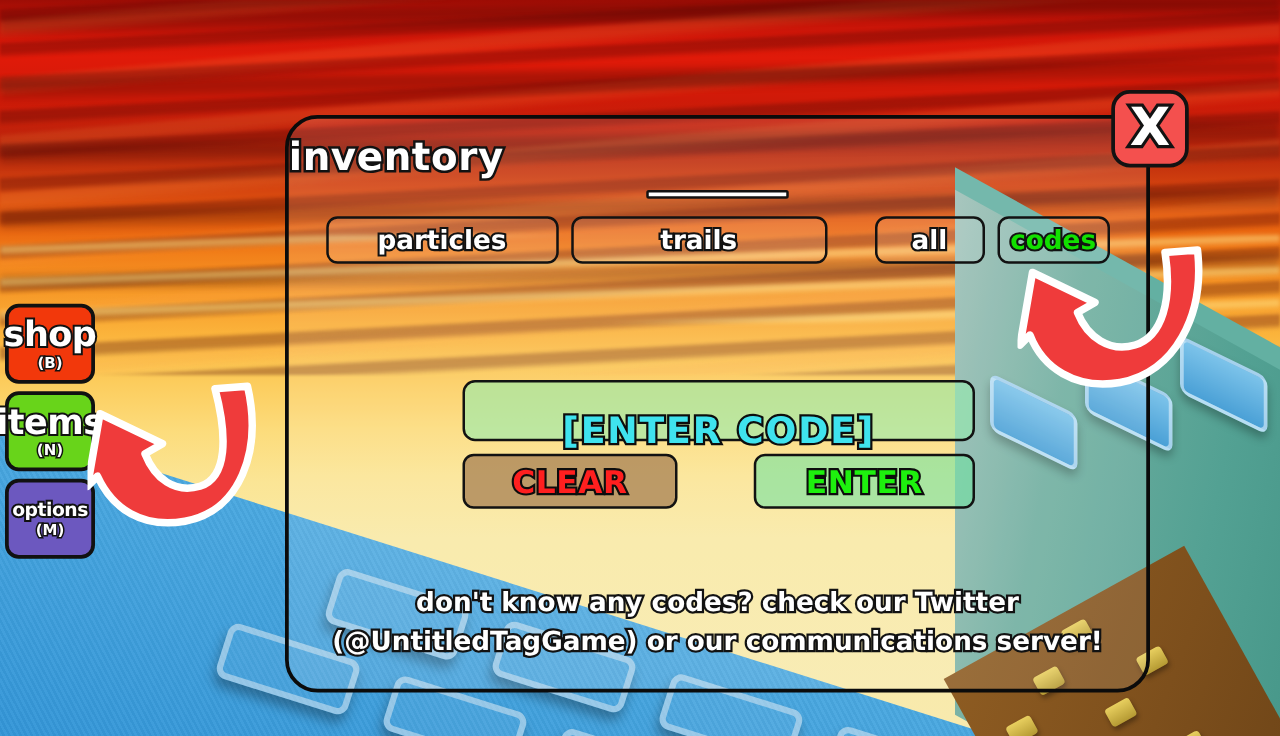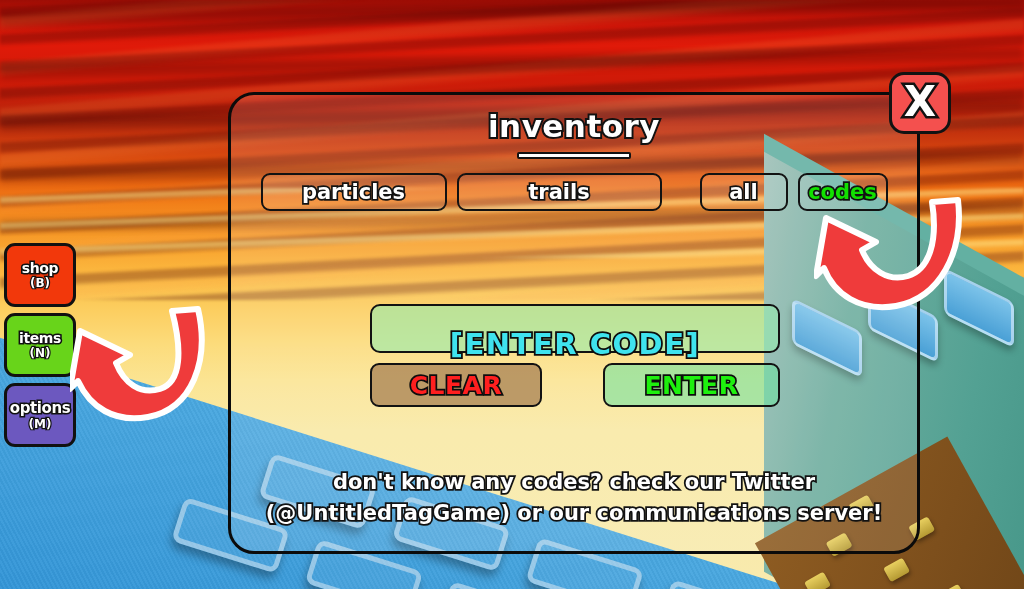--- a/index.html
+++ b/index.html
@@ -150,21 +150,21 @@
     border:3px solid #111;
     border-radius:11px;
     display:flex; flex-direction:column;
     align-items:center; justify-content:center;
     cursor:pointer;
     line-height:1;
   }
   .side-btn .lbl {
     font-family:"DejaVu Sans", sans-serif;
     font-weight:bold;
-    font-size:14px;
+    font-size:28px;
     color:#fff;
     -webkit-text-stroke:3.2px #111;
     paint-order:stroke fill;
     letter-spacing:-0.4px;
   }
   .side-btn .key {
     font-family:"DejaVu Sans", sans-serif;
     font-weight:bold;
     font-size:12px;
     color:#fff;
@@ -183,21 +183,21 @@
     left:228px; top:92px;
     width:692px; height:462px;
     border:3px solid #0b0b0b;
     border-radius:26px;
     background:rgba(255,255,255,0.11);
     z-index:20;
   }
 
   .panel-title {
     position:absolute; left:0; right:0; top:13px;
-    text-align:center;
+    text-align:left;
     font-family:"DejaVu Sans", sans-serif;
     font-weight:bold;
     font-size:31px;
     color:#ffffff;
     -webkit-text-stroke:4px #121212;
     paint-order:stroke fill;
     letter-spacing:0.5px;
   }
   .title-rule {
     position:absolute; left:50%; top:57px;

